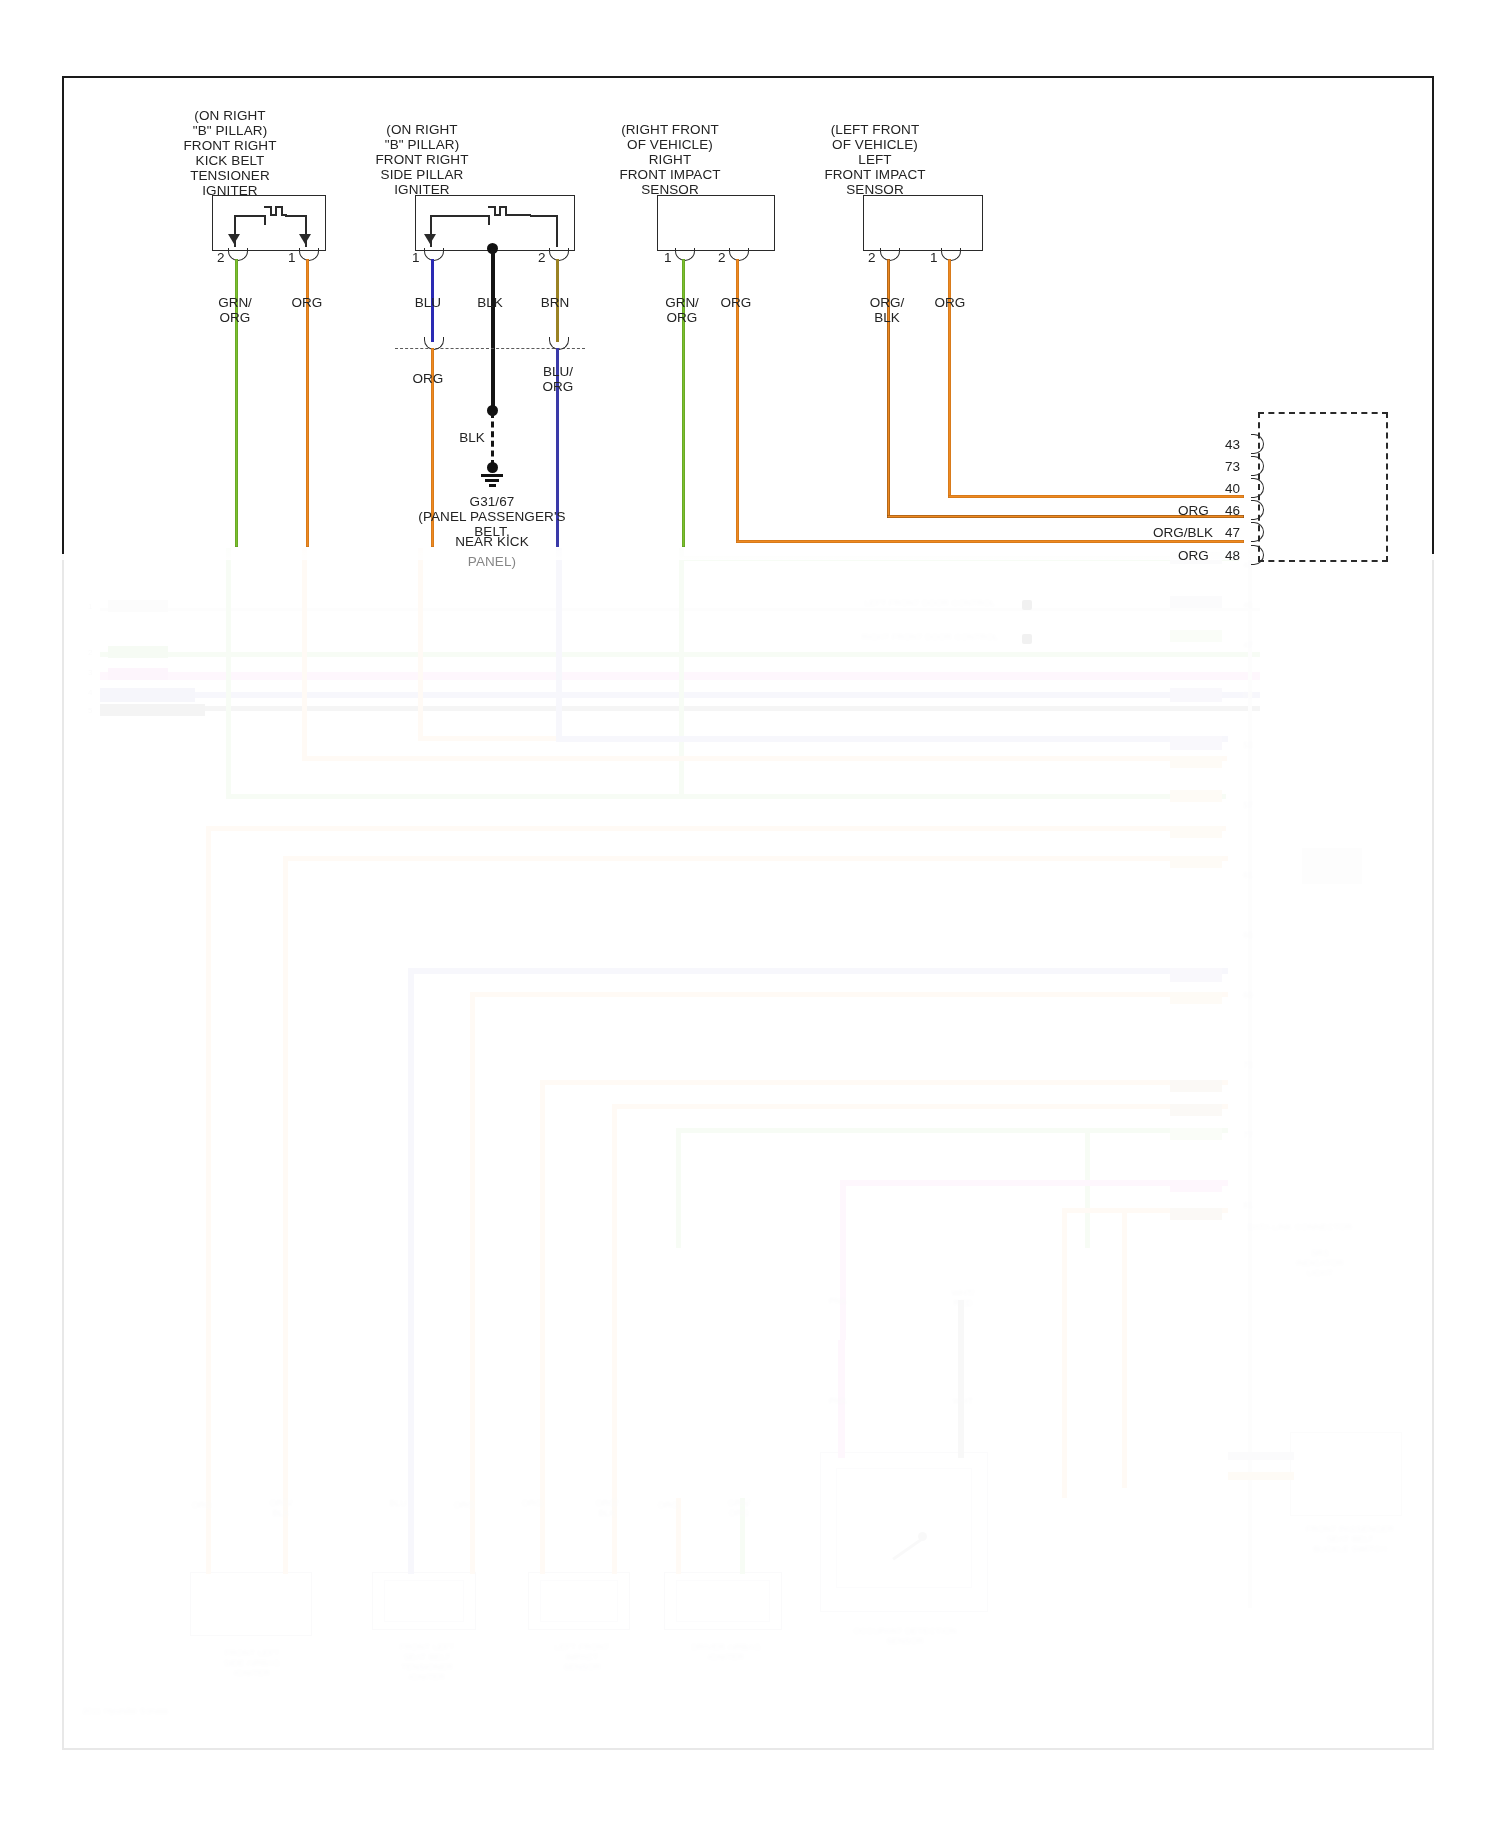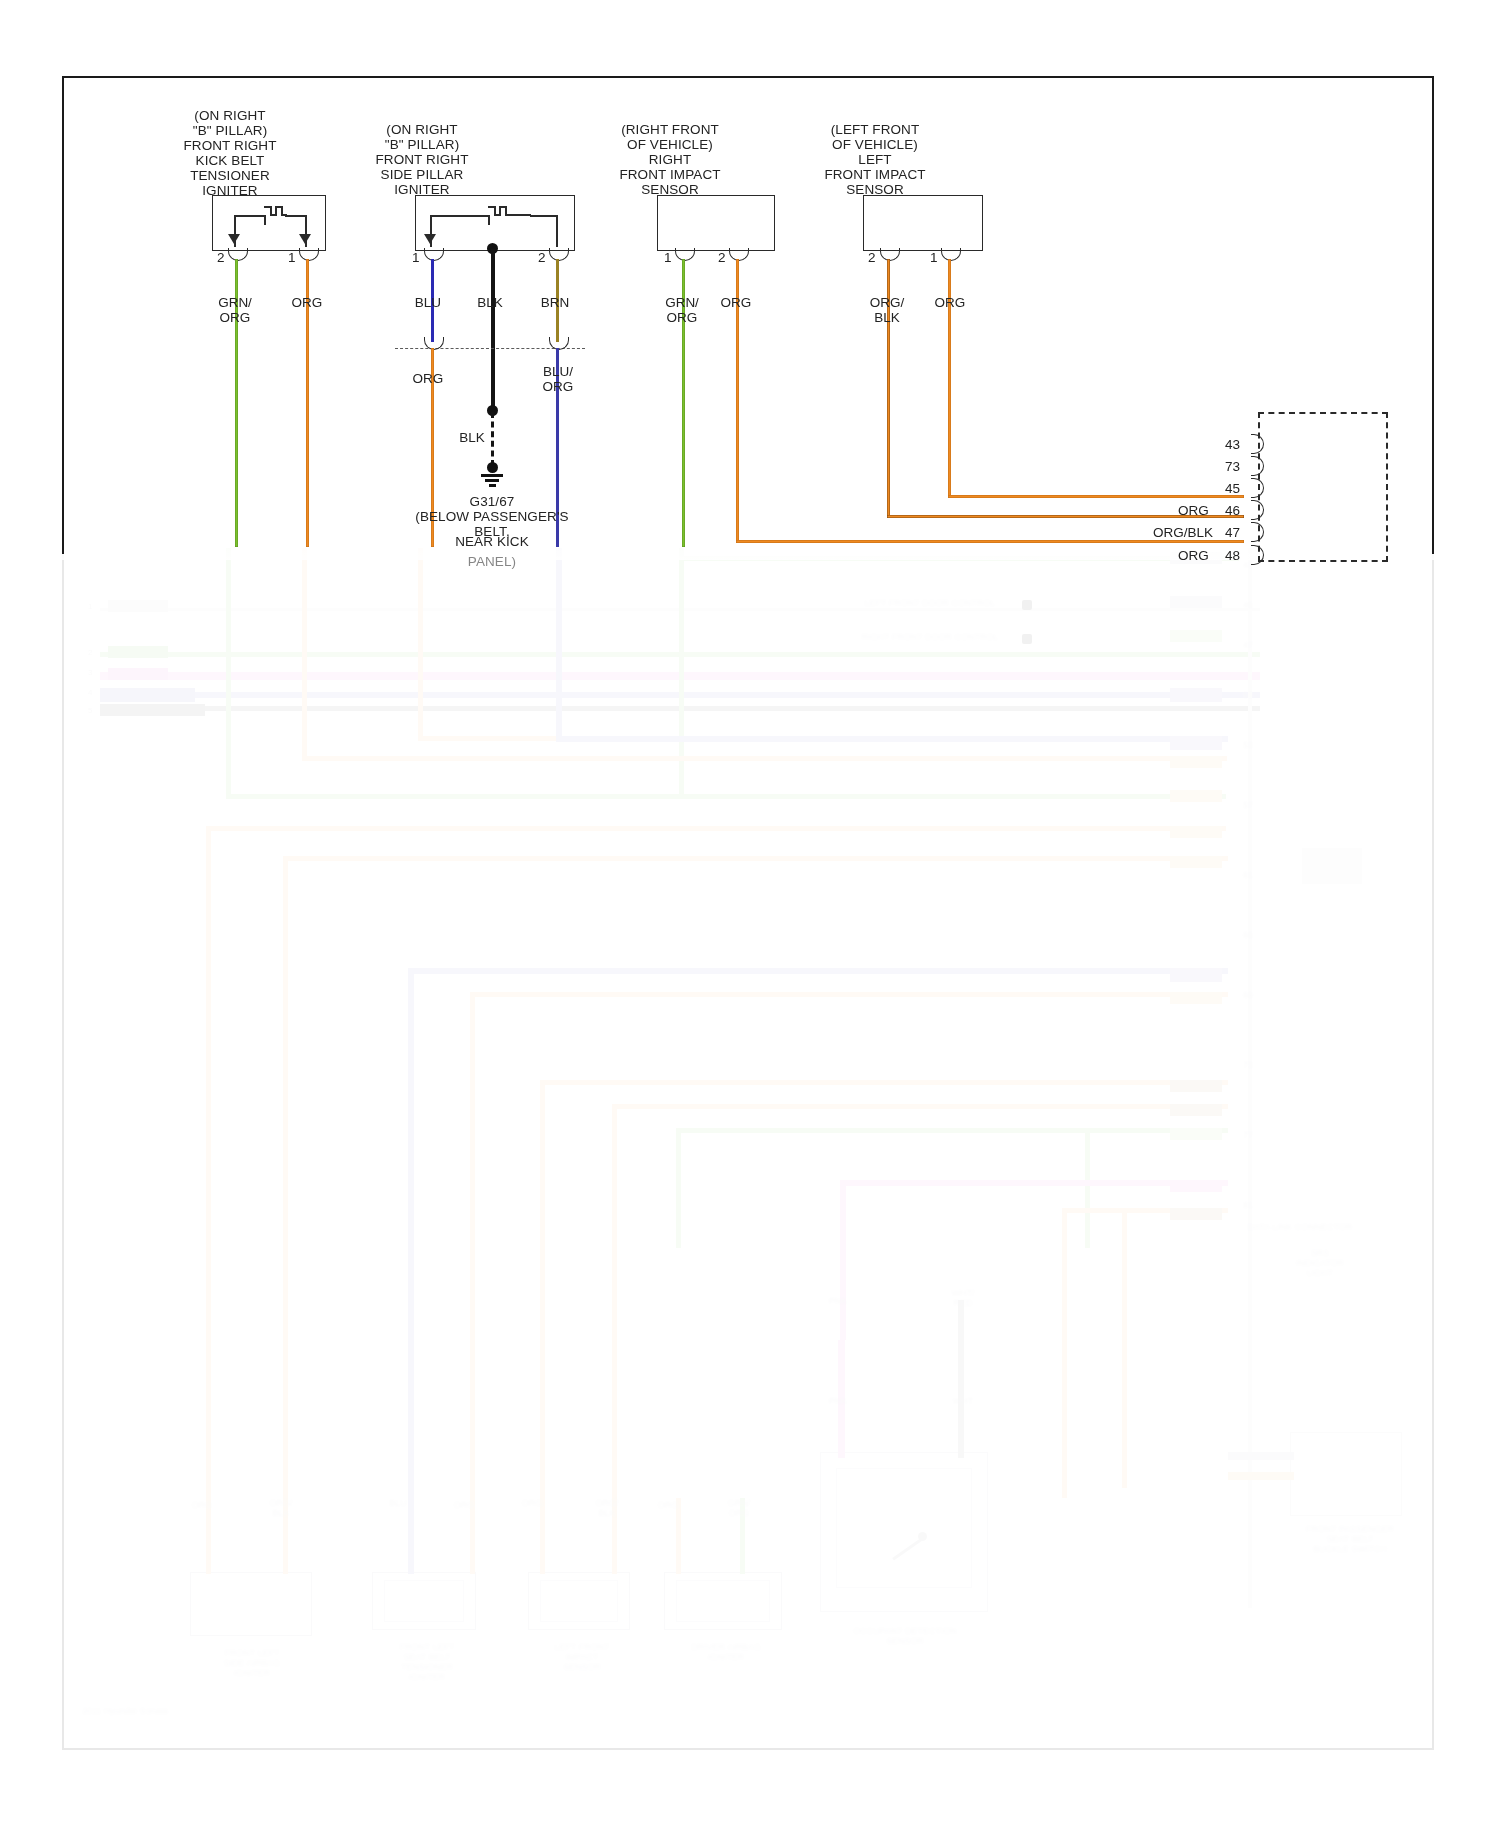--- a/index.html
+++ b/index.html
@@ -371,21 +371,21 @@
 
       <div class="dot" style="left:487px;top:405px;"></div>
       <div class="wv-dash" style="left:491px;top:412px;height:54px;"></div>
       <div class="wirelbl" style="left:442px;top:430px;width:60px;">BLK</div>
       <div class="dot" style="left:487px;top:462px;"></div>
       <div class="gnd-bar1" style="left:481px;top:474px;"></div>
       <div class="gnd-bar2" style="left:485px;top:479px;"></div>
       <div class="gnd-bar3" style="left:489px;top:484px;"></div>
 
       <div class="lbl" style="left:412px;top:494px;width:160px;">G31/67</div>
-      <div class="lbl" style="left:412px;top:509px;width:160px;">(BELOW PASSENGER'S</div>
+      <div class="lbl" style="left:412px;top:509px;width:160px;">(PANEL PASSENGER'S</div>
       <div class="lbl" style="left:412px;top:524px;width:160px;">BELT,</div>
       <div class="lbl" style="left:412px;top:534px;width:160px;">NEAR KICK</div>
       <div class="lbl" style="left:412px;top:554px;width:160px;opacity:.55;">PANEL)</div>
     </div>
 
     <div>
       <div class="lbl" style="left:590px;top:122px;width:160px;">(RIGHT FRONT</div>
       <div class="lbl" style="left:590px;top:137px;width:160px;">OF VEHICLE)</div>
       <div class="lbl" style="left:590px;top:152px;width:160px;">RIGHT</div>
       <div class="lbl" style="left:590px;top:167px;width:160px;">FRONT IMPACT</div>
@@ -435,21 +435,21 @@
 
     <div>
       <div class="box-dashed" style="left:1258px;top:412px;width:130px;height:150px;"></div>
 
       <div class="pin" style="left:1225px;top:438px;">43</div>
       <div class="cup" style="left:1250px;top:440px;transform:rotate(-90deg);"></div>
 
       <div class="pin" style="left:1225px;top:460px;">73</div>
       <div class="cup" style="left:1250px;top:462px;transform:rotate(-90deg);"></div>
 
-      <div class="pin" style="left:1225px;top:482px;">45</div>
+      <div class="pin" style="left:1225px;top:482px;">40</div>
       <div class="cup" style="left:1250px;top:484px;transform:rotate(-90deg);"></div>
 
       <div class="pin" style="left:1225px;top:504px;">46</div>
       <div class="cup" style="left:1250px;top:506px;transform:rotate(-90deg);"></div>
       <div class="pin" style="left:1178px;top:504px;">ORG</div>
 
       <div class="pin" style="left:1225px;top:526px;">47</div>
       <div class="cup" style="left:1250px;top:528px;transform:rotate(-90deg);"></div>
       <div class="pin" style="left:1153px;top:526px;">ORG/BLK</div>
 

